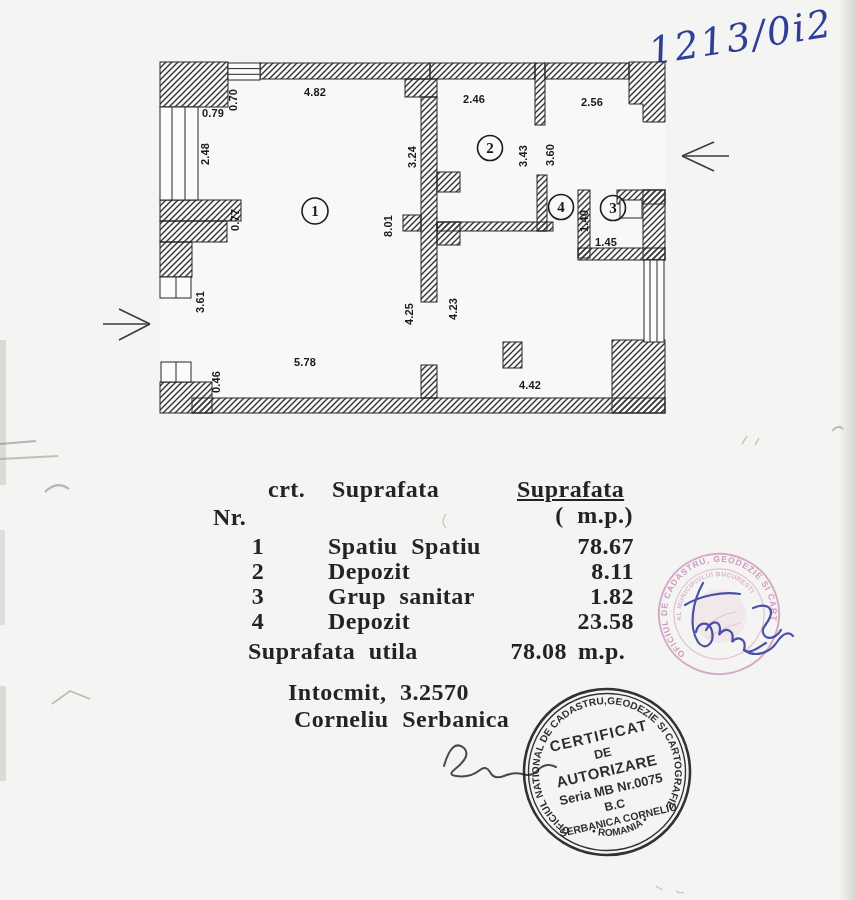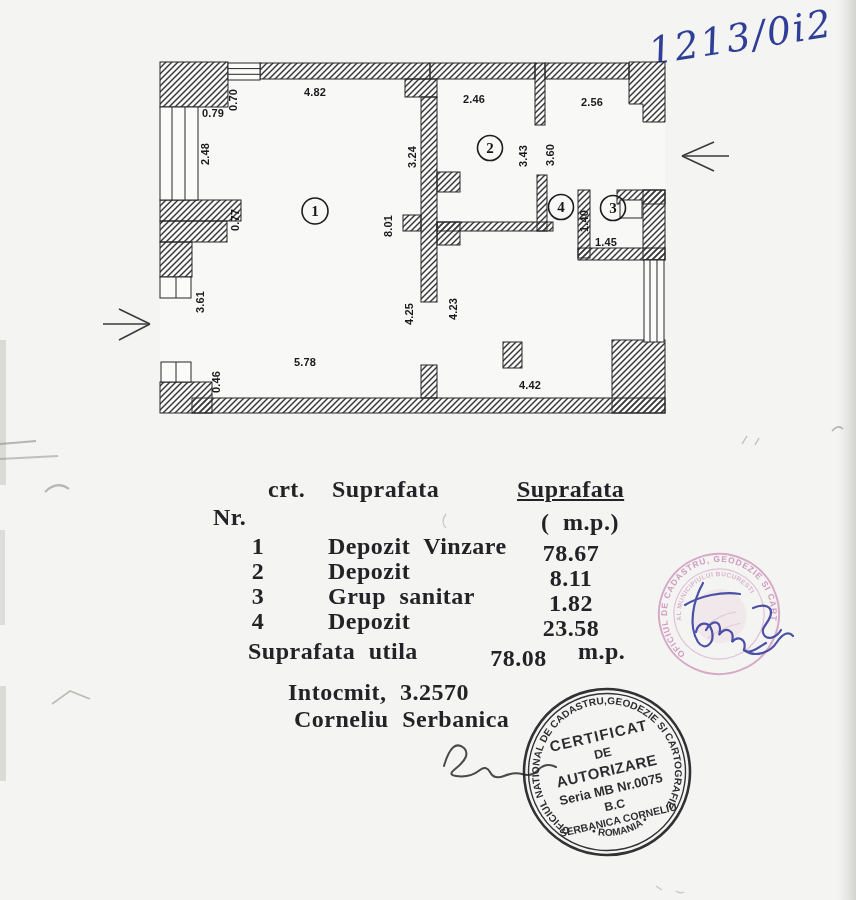--- a/index.html
+++ b/index.html
@@ -1,42 +1,42 @@
 <!DOCTYPE html>
 <html><head>
 <meta charset="utf-8">
 <style>
   html,body{margin:0;padding:0;}
   .page{position:relative;width:856px;height:900px;background:#f4f4f2;overflow:hidden;
         font-family:"Liberation Serif",serif;}
   .t{position:absolute;font-family:"Liberation Serif",serif;font-weight:700;font-size:24px;
      color:#232327;letter-spacing:.5px;word-spacing:7px;white-space:nowrap;line-height:1;}
   .ctr{text-align:center;}
-  .rgt{text-align:center;margin-top:7px;}
+  .rgt{text-align:right;}
   svg.overlay{position:absolute;left:0;top:0;pointer-events:none;}
   .dim{font:700 11px "Liberation Sans",sans-serif;fill:#1a1a1e;letter-spacing:.2px;}
   .roomnum{font:700 15px "Liberation Serif",serif;fill:#17171a;}
   .hand{font:italic 400 38px "DejaVu Serif",serif;fill:#2f3e96;letter-spacing:2px;}
   .stampB{font-family:"Liberation Sans",sans-serif;fill:#1c1c20;}
   .stampP{font-family:"Liberation Sans",sans-serif;fill:#b75f9d;}
 </style>
 </head>
 <body>
 
 <div class="page">
 
   <div>
     <span class="t" style="left:213px;top:477px;margin-top:28px;">Nr.</span>
     <span class="t" style="left:268px;top:477px;">crt.</span>
     <span class="t" style="left:332px;top:477px;">Suprafata</span>
     <span class="t" style="left:517px;top:477px;text-decoration:underline;">Suprafata</span>
     <span class="t rgt" style="left:527px;top:503px;width:106px;">( m.p.)</span>
 
     <span class="t ctr" style="left:246px;top:534px;width:24px;">1</span>
-    <span class="t" style="left:328px;top:534px;">Depozit Vinzare</span>
+    <span class="t" style="left:328px;top:534px;">Spatiu Spatiu</span>
     <span class="t rgt" style="left:508px;top:534px;width:126px;">78.67</span>
 
     <span class="t ctr" style="left:246px;top:559px;width:24px;">2</span>
     <span class="t" style="left:328px;top:559px;">Depozit</span>
     <span class="t rgt" style="left:508px;top:559px;width:126px;">8.11</span>
 
     <span class="t ctr" style="left:246px;top:584px;width:24px;">3</span>
     <span class="t" style="left:328px;top:584px;">Grup sanitar</span>
     <span class="t rgt" style="left:508px;top:584px;width:126px;">1.82</span>
 

